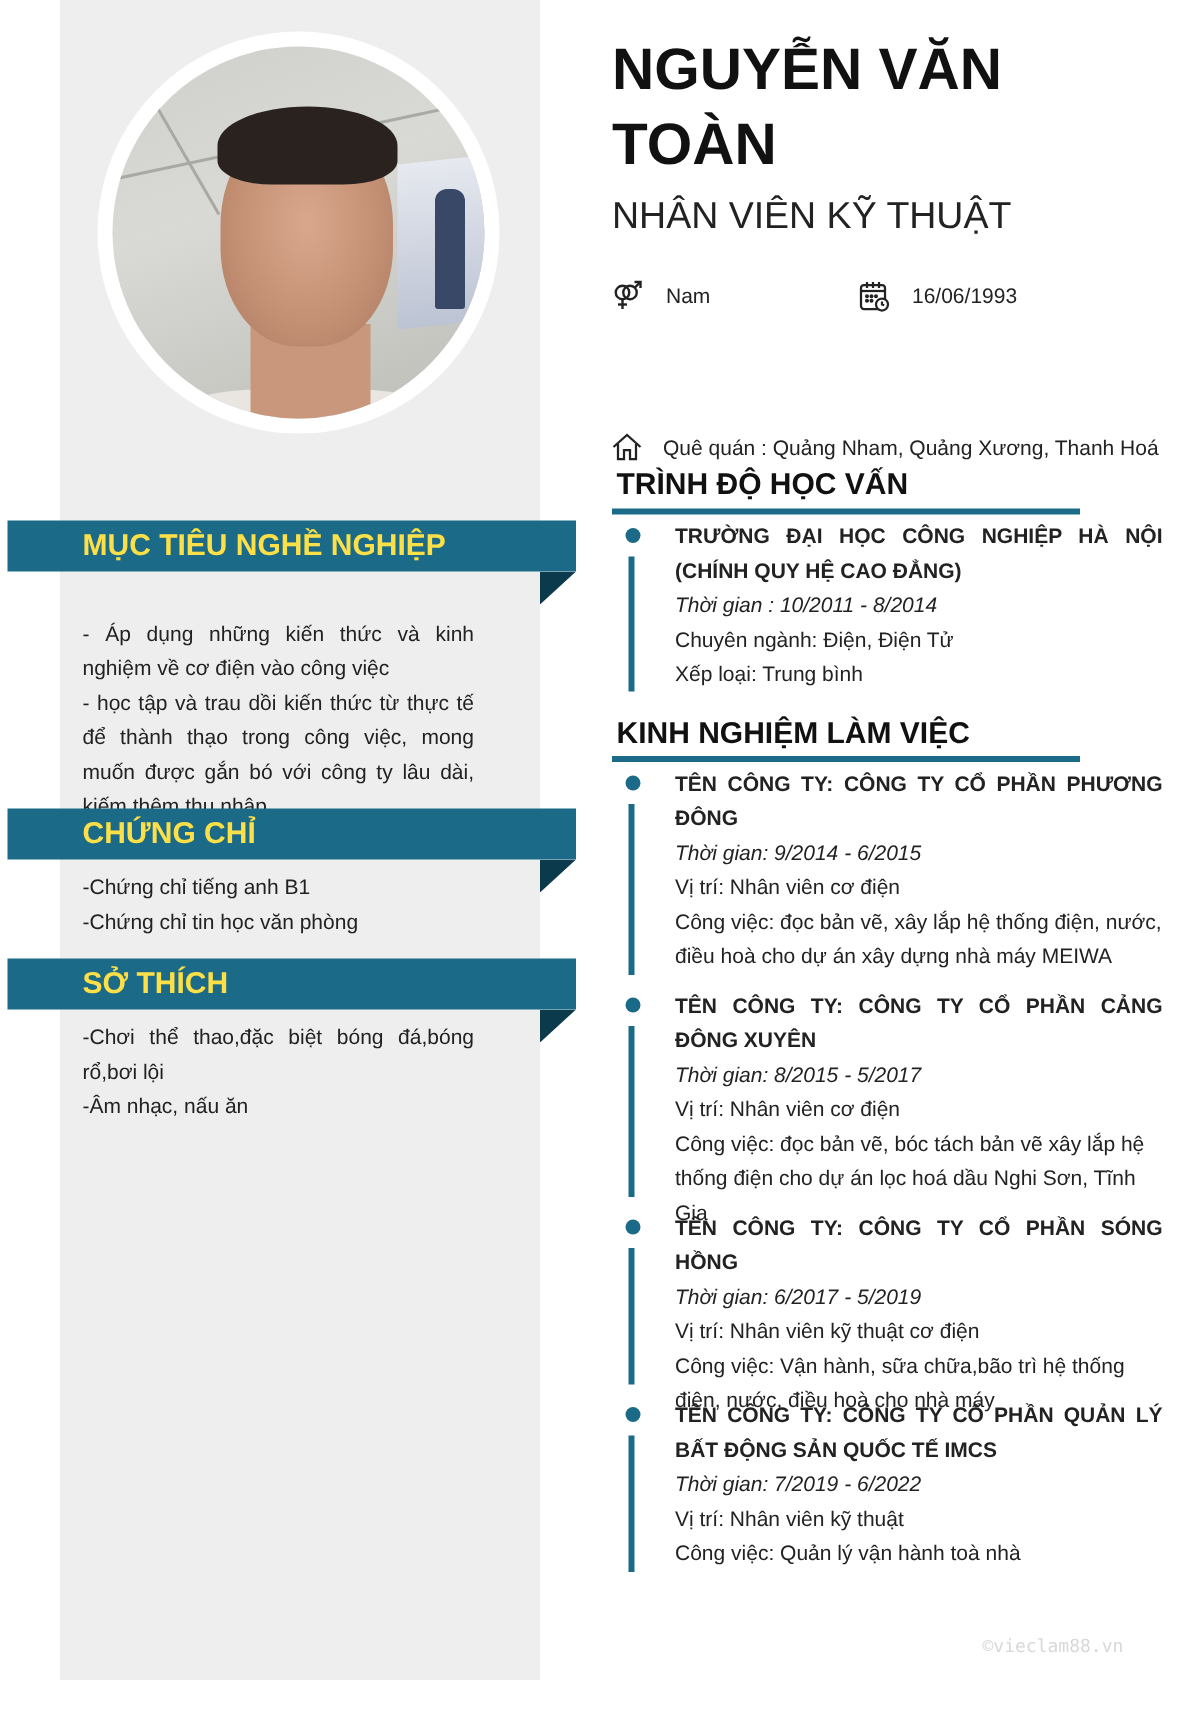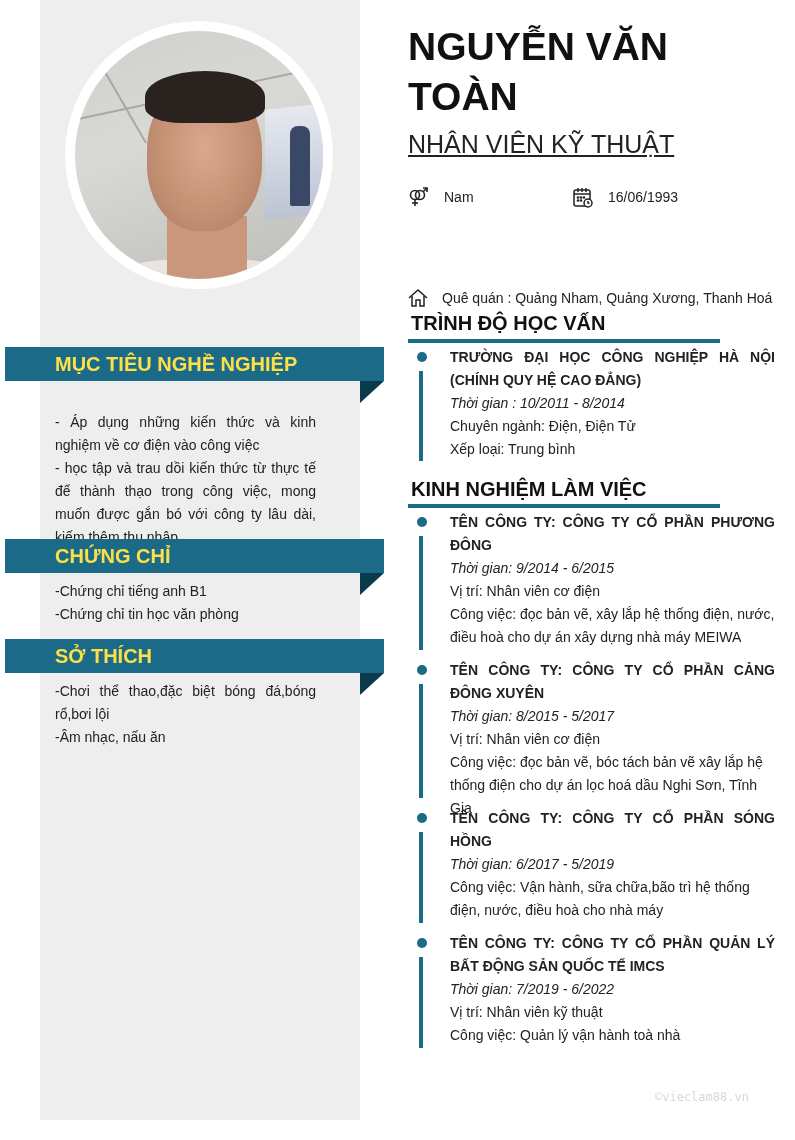--- a/index.html
+++ b/index.html
@@ -18,21 +18,21 @@
   .avatar .hair { position: absolute; left: 70px; top: 40px; width: 120px; height: 52px; border-radius: 50% 50% 30% 30%; background: #2a221e; }
   .avatar .neck { position: absolute; left: 92px; top: 185px; width: 80px; height: 70px; background: #c8977c; }
   .avatar .shirt { position: absolute; left: 40px; top: 228px; width: 180px; height: 40px; background: #e9e6e2; border-radius: 40% 40% 0 0; }
 
   .banner { position: absolute; left: 5px; width: 379px; height: 34px; background: #1b6a87; color: #fde047; font-weight: bold; font-size: 20px; line-height: 34px; padding-left: 50px; }
   .banner-fold { position: absolute; left: 360px; width: 24px; height: 22px; background: #0c3a4d; clip-path: polygon(0 0, 100% 0, 0 100%); }
 
   .side-text { position: absolute; left: 55px; width: 261px; font-size: 14px; line-height: 23px; color: #222; text-align: justify; }
 
   .name { position: absolute; left: 408px; top: 22px; width: 380px; font-size: 39px; font-weight: bold; line-height: 50px; color: #111; }
-  .job { position: absolute; left: 408px; top: 130px; font-size: 25px; color: #222; text-decoration: underline; }
+  .job { position: absolute; left: 408px; top: 130px; font-size: 25px; color: #222; }
   .info { position: absolute; font-size: 14px; color: #222; display: flex; align-items: center; }
   .info svg { margin-right: 14px; }
 
   .sec-title { position: absolute; left: 411px; font-size: 20px; font-weight: bold; color: #111; }
   .sec-rule { position: absolute; left: 408px; width: 312px; height: 4px; background: #1b6a87; }
 
   .tl-item { position: absolute; left: 412px; width: 363px; }
   .tl-dot { position: absolute; left: 5px; top: 6px; width: 10px; height: 10px; border-radius: 50%; background: #1b6a87; }
   .tl-bar { position: absolute; left: 7px; top: 25px; width: 4px; background: #1b6a87; }
   .tl-body { margin-left: 38px; font-size: 14px; line-height: 23px; color: #222; }
@@ -158,20 +158,21 @@
     <div>Công việc: đọc bản vẽ, bóc tách bản vẽ xây lắp hệ thống điện cho dự án lọc hoá dầu Nghi Sơn, Tĩnh Gia</div>
   </div>
 </div>
 
 <div class="tl-item" style="top:807px;">
   <div class="tl-dot"></div>
   <div class="tl-bar" style="height:91px;"></div>
   <div class="tl-body">
     <div class="tl-head">TÊN CÔNG TY: CÔNG TY CỔ PHẦN SÓNG HỒNG</div>
     <div class="tl-time">Thời gian: 6/2017 - 5/2019</div>
+    <div>Vị trí: Nhân viên kỹ thuật cơ điện</div>
     <div>Công việc: Vận hành, sữa chữa,bão trì hệ thống điện, nước, điều hoà cho nhà máy</div>
   </div>
 </div>
 
 <div class="tl-item" style="top:932px;">
   <div class="tl-dot"></div>
   <div class="tl-bar" style="height:91px;"></div>
   <div class="tl-body">
     <div class="tl-head">TÊN CÔNG TY: CÔNG TY CỔ PHẦN QUẢN LÝ BẤT ĐỘNG SẢN QUỐC TẾ IMCS</div>
     <div class="tl-time">Thời gian: 7/2019 - 6/2022</div>

